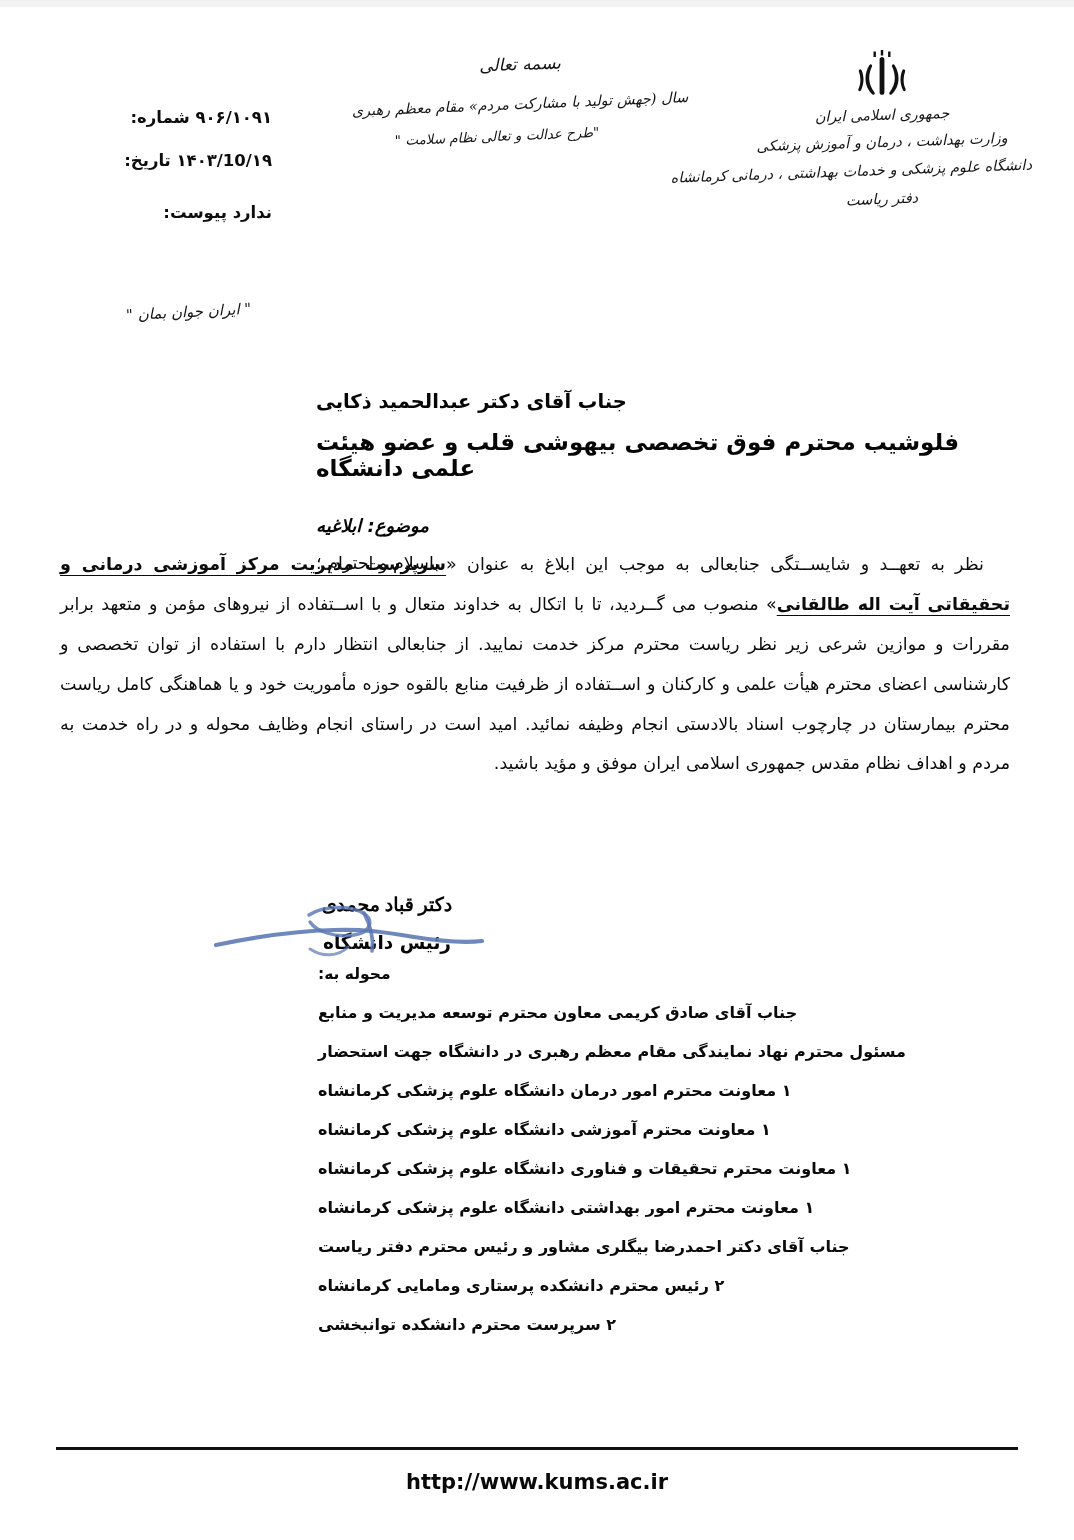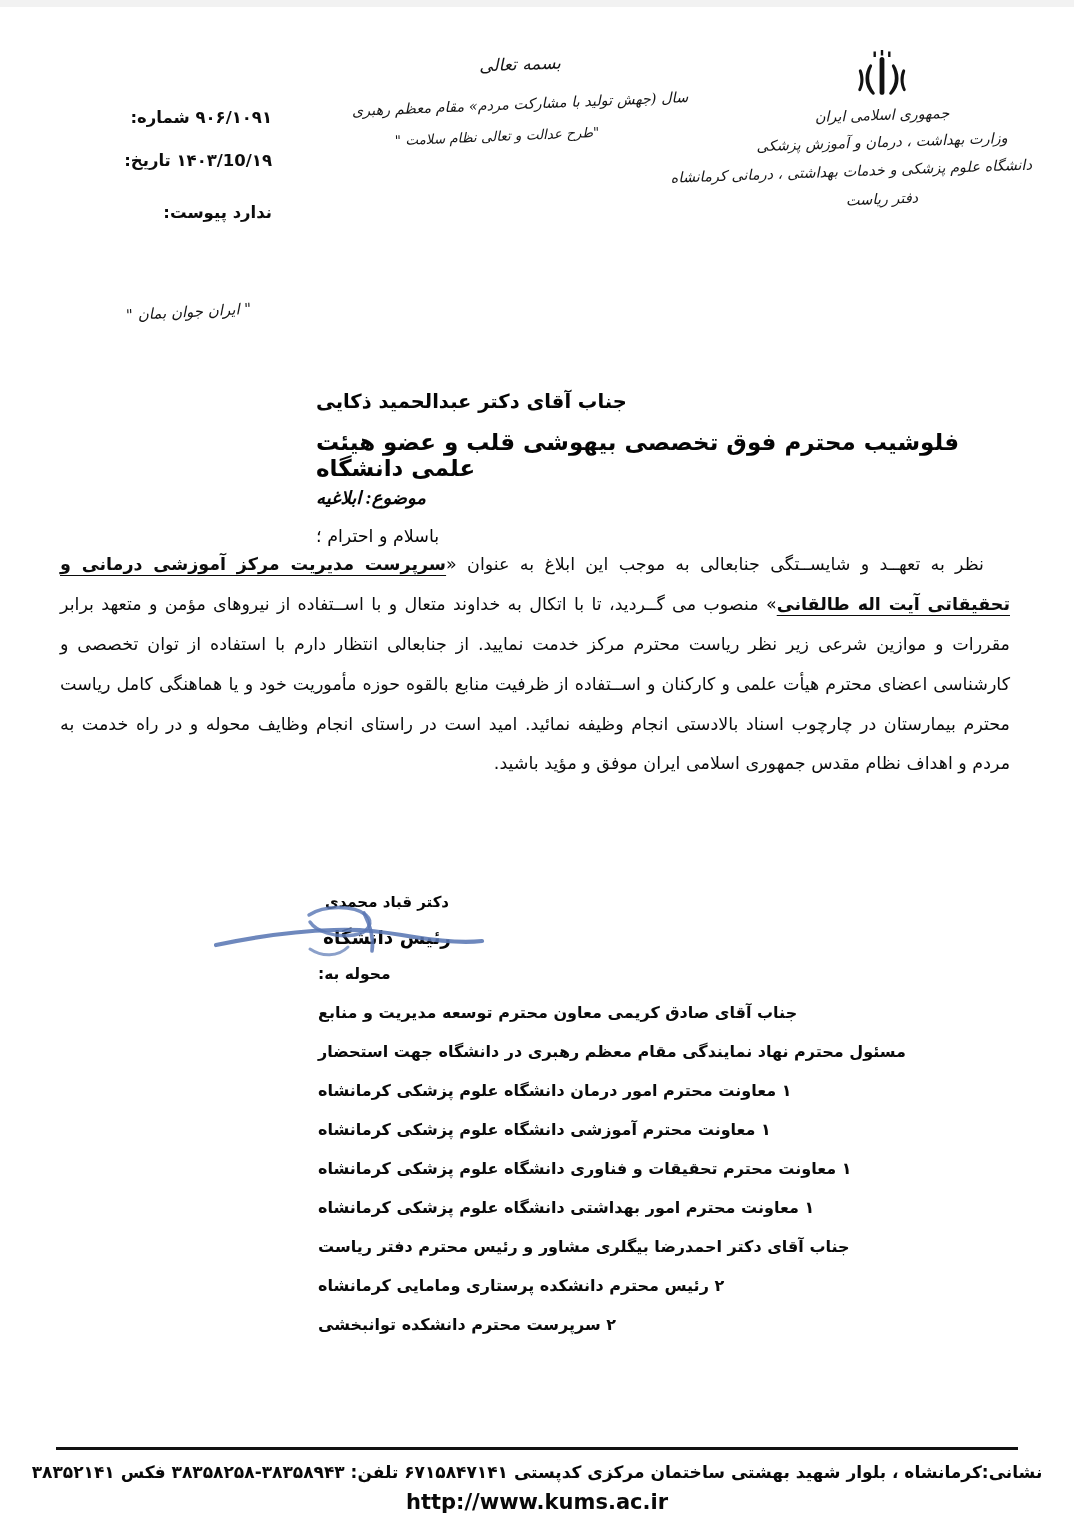--- a/index.html
+++ b/index.html
@@ -135,22 +135,21 @@
   .addr-title {
     font-size: 23px;
     font-weight: bold;
     margin-top: 16px;
     letter-spacing: -.2px;
   }
   .addr-subject {
     font-size: 18px;
     font-weight: bold;
     font-style: italic;
-    margin-top: 6px;
-    font-family: Liberation Serif, serif;
+    margin-top: 34px;
   }
   .addr-greeting {
     font-size: 17.5px;
     margin-top: 17px;
   }
 
   
   .body-text {
     position: absolute;
     top: 545px;
@@ -174,24 +173,25 @@
   .signature {
     position: absolute;
     top: 893px;
     left: 262px;
     width: 250px;
     text-align: center;
     direction: rtl;
     color: #060606;
   }
   .sig-name {
-    font-size: 15px;
+    font-size: 19px;
     font-weight: bold;
     position: relative;
     z-index: 2;
+    font-family: Liberation Serif, serif;
   }
   .sig-role {
     font-size: 18.5px;
     font-weight: bold;
     margin-top: 16px;
     position: relative;
     z-index: 2;
   }
   .sig-ink {
     position: absolute;
@@ -340,17 +340,16 @@
     <div class="cc-item">۱ معاونت محترم آموزشی دانشگاه علوم پزشکی کرمانشاه</div>
     <div class="cc-item">۱ معاونت محترم تحقیقات و فناوری دانشگاه علوم پزشکی کرمانشاه</div>
     <div class="cc-item">۱ معاونت محترم امور بهداشتی دانشگاه علوم پزشکی کرمانشاه</div>
     <div class="cc-item">جناب آقای دکتر احمدرضا بیگلری مشاور و رئیس محترم دفتر ریاست</div>
     <div class="cc-item">۲ رئیس محترم دانشکده پرستاری ومامایی کرمانشاه</div>
     <div class="cc-item">۲ سرپرست محترم دانشکده توانبخشی</div>
   </div>
 
   <div class="footer-rule"></div>
   <div class="footer">
-    <div class="footer-addr">نشانی:کرمانشاه ، بلوار شهید بهشتی  ساختمان مرکزی کدپستی ۶۷۱۵۸۴۷۱۴۱ تلفن: ۳۸۳۵۸۹۴۳-۳۸۳۵۸۲۵۸  فکس   ۳۸۳۵۲۱۴۱</div>
     <div class="footer-url">http://www.kums.ac.ir</div>
   </div>
 
 </div>
 
 </body></html>

